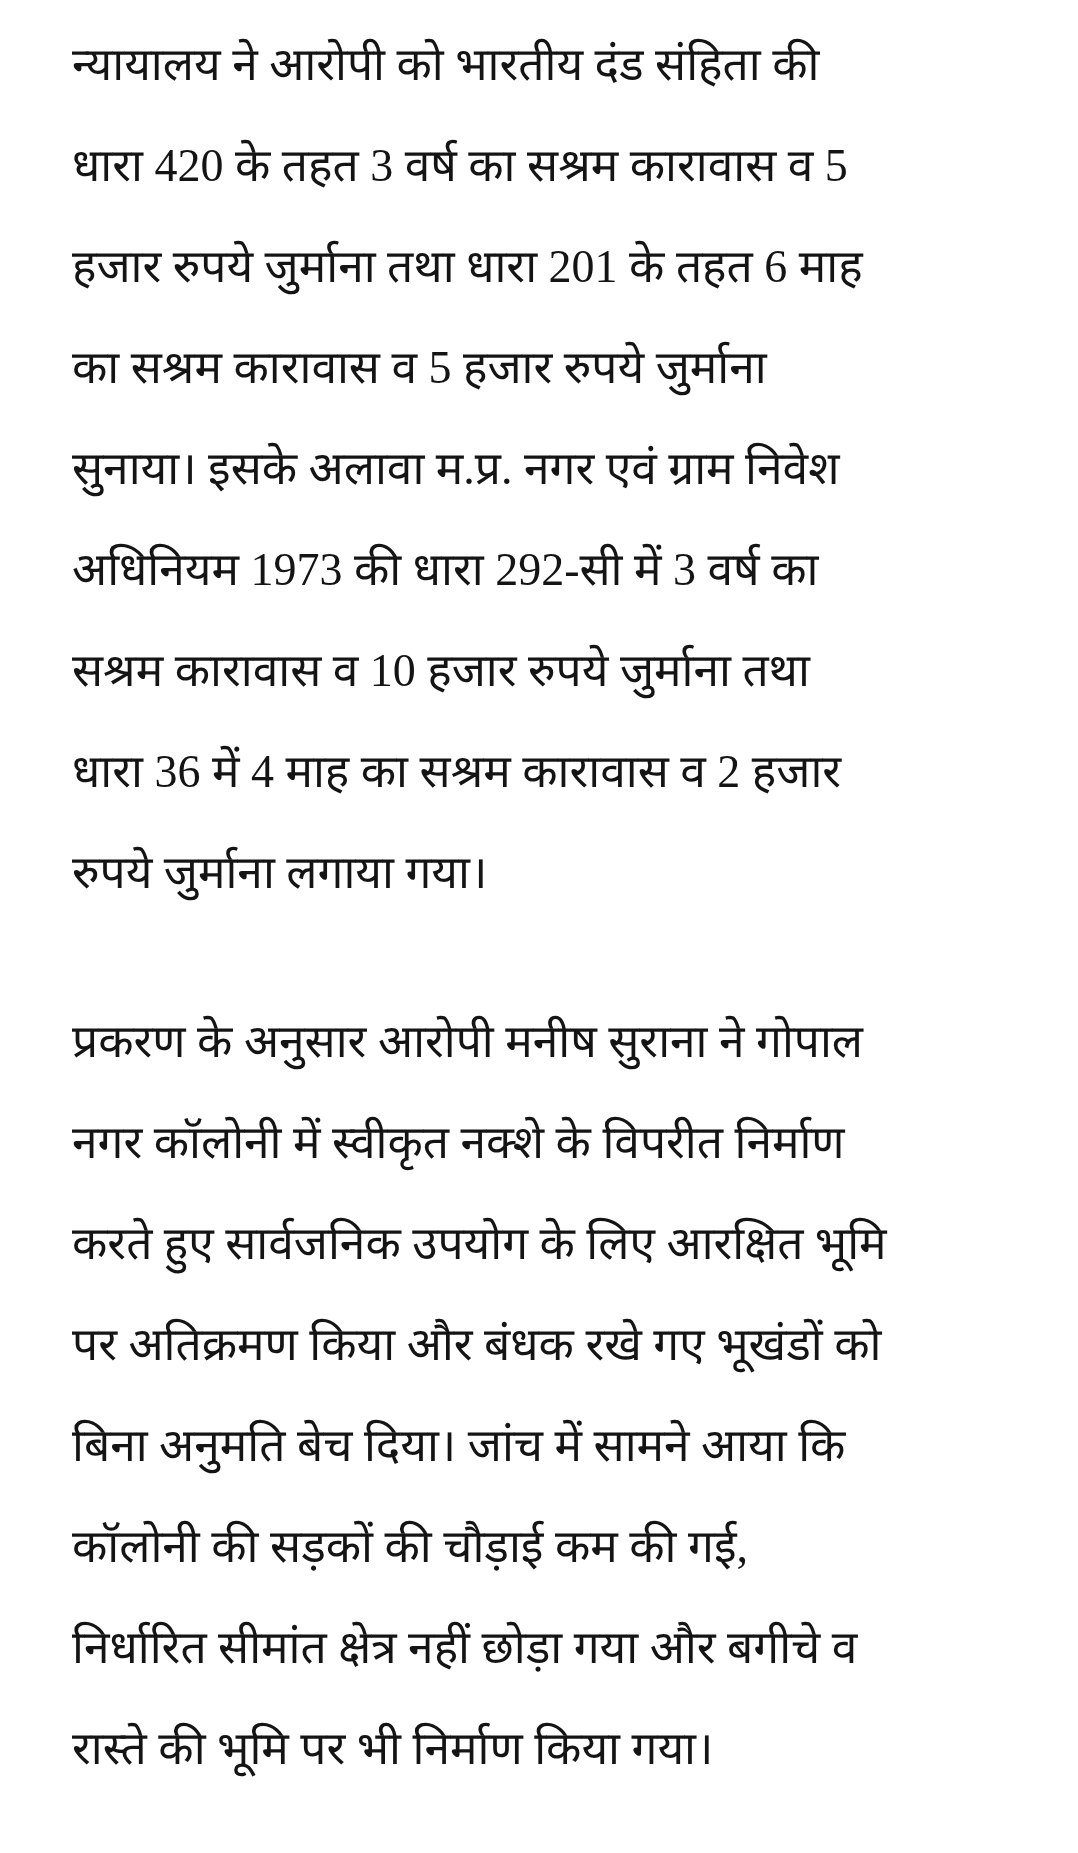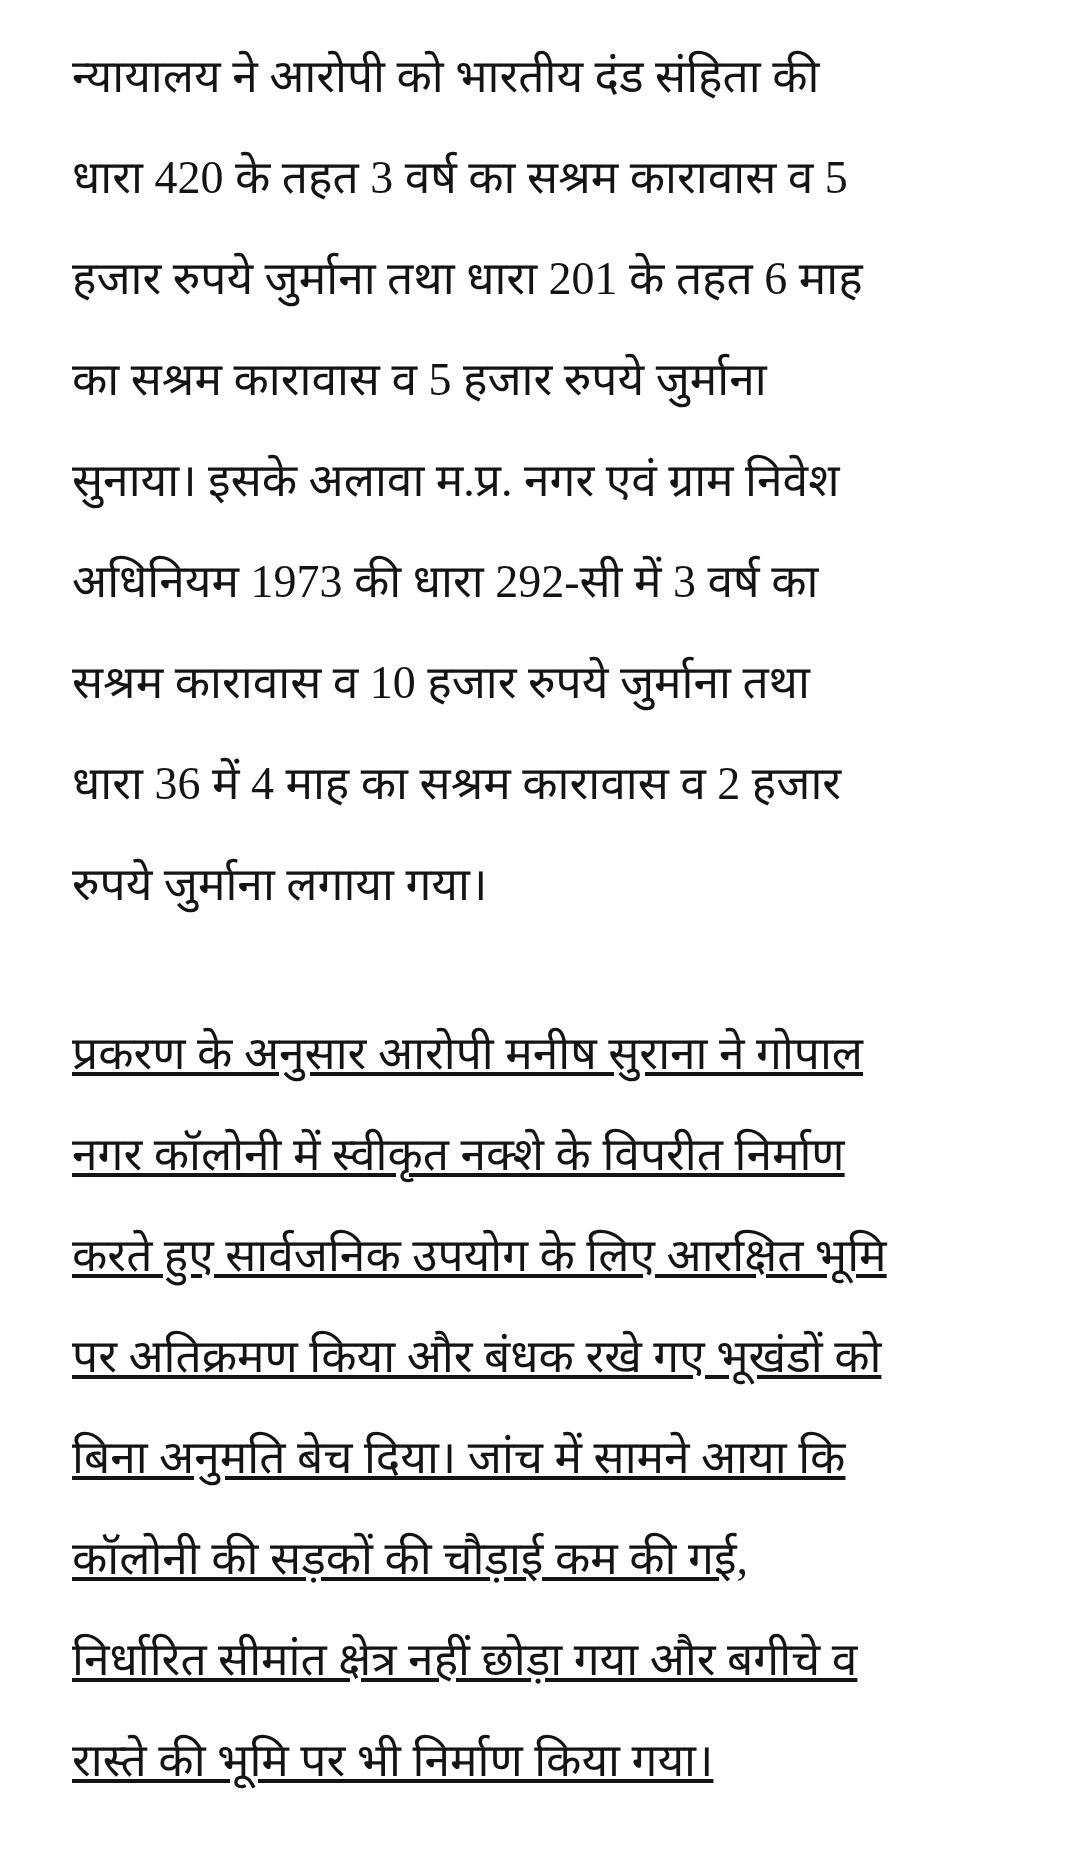--- a/index.html
+++ b/index.html
@@ -9,35 +9,34 @@
   }
   body {
     width: 1078px;
     height: 1853px;
     overflow: hidden;
     font-family: "Liberation Serif", "DejaVu Serif", serif;
   }
   .article {
     box-sizing: border-box;
     width: 1078px;
-    padding: 26px 18px 40px 72px;
+    padding: 14px 18px 40px 72px;
   }
   .para {
     margin: 0 0 68px 0;
     font-size: 46px;
     line-height: 101px;
     font-weight: 500;
     color: #141414;
     white-space: pre-line;
     letter-spacing: 0px;
     text-rendering: optimizeLegibility;
   }
   .para:last-child {
     margin-bottom: 0;
-    text-decoration: underline;
   }
 </style>
 </head>
 <body style="background: rgb(255, 255, 255);">
 
 <main class="article">
   <p class="para">न्यायालय ने आरोपी को भारतीय दंड संहिता की
 धारा 420 के तहत 3 वर्ष का सश्रम कारावास व 5
 हजार रुपये जुर्माना तथा धारा 201 के तहत 6 माह
 का सश्रम कारावास व 5 हजार रुपये जुर्माना

